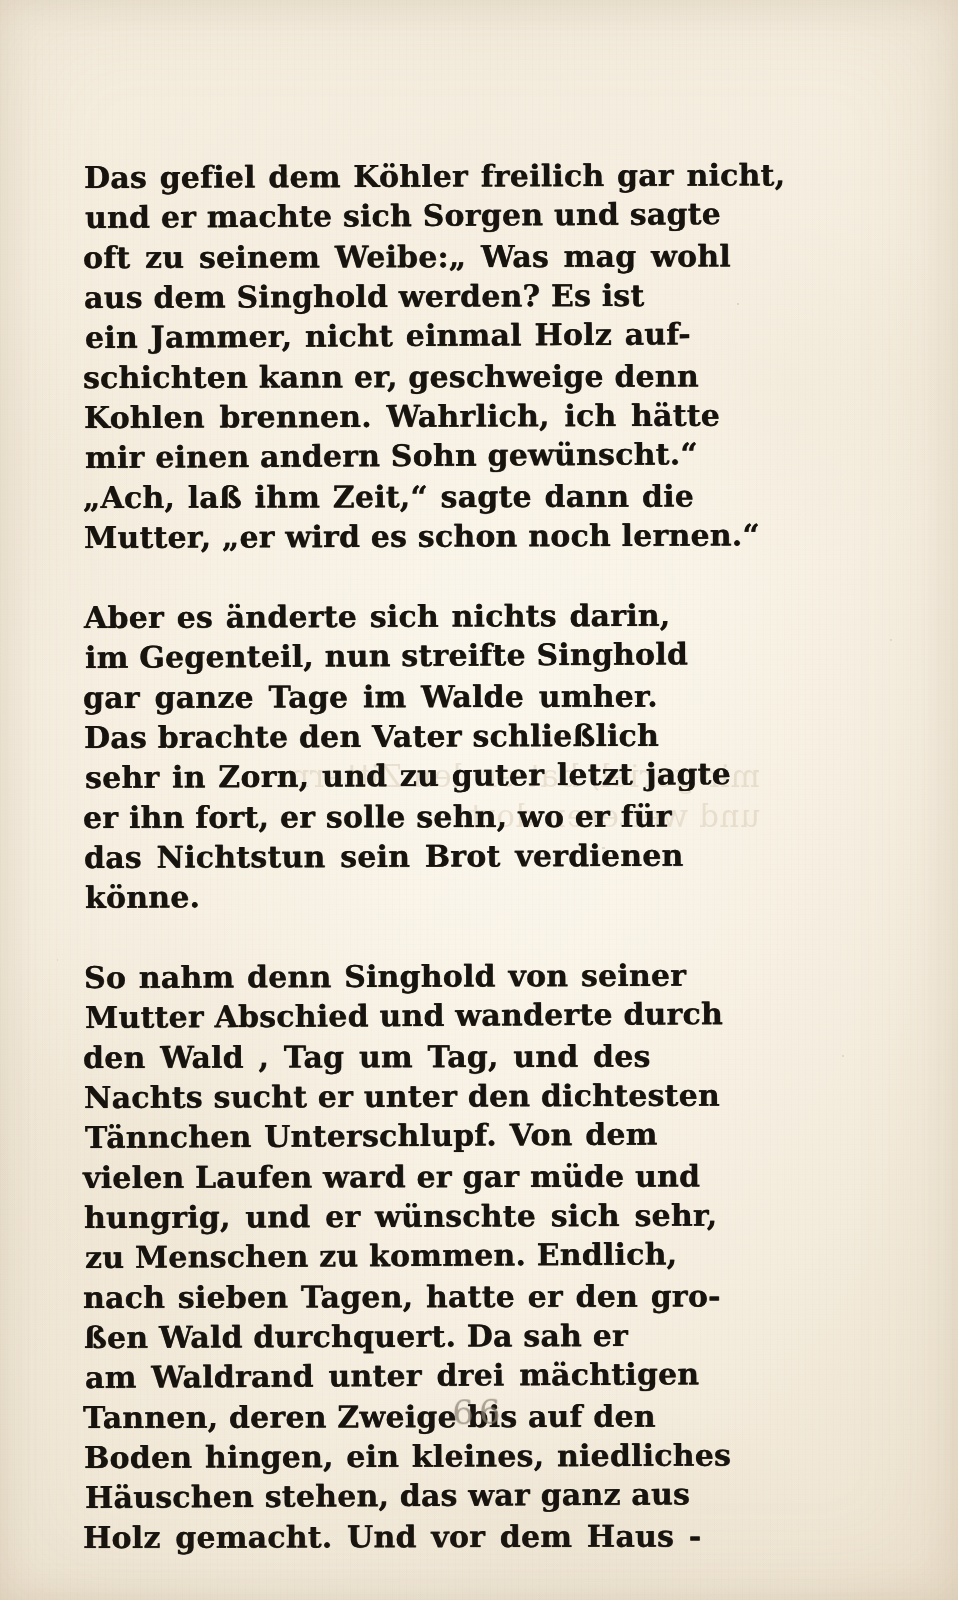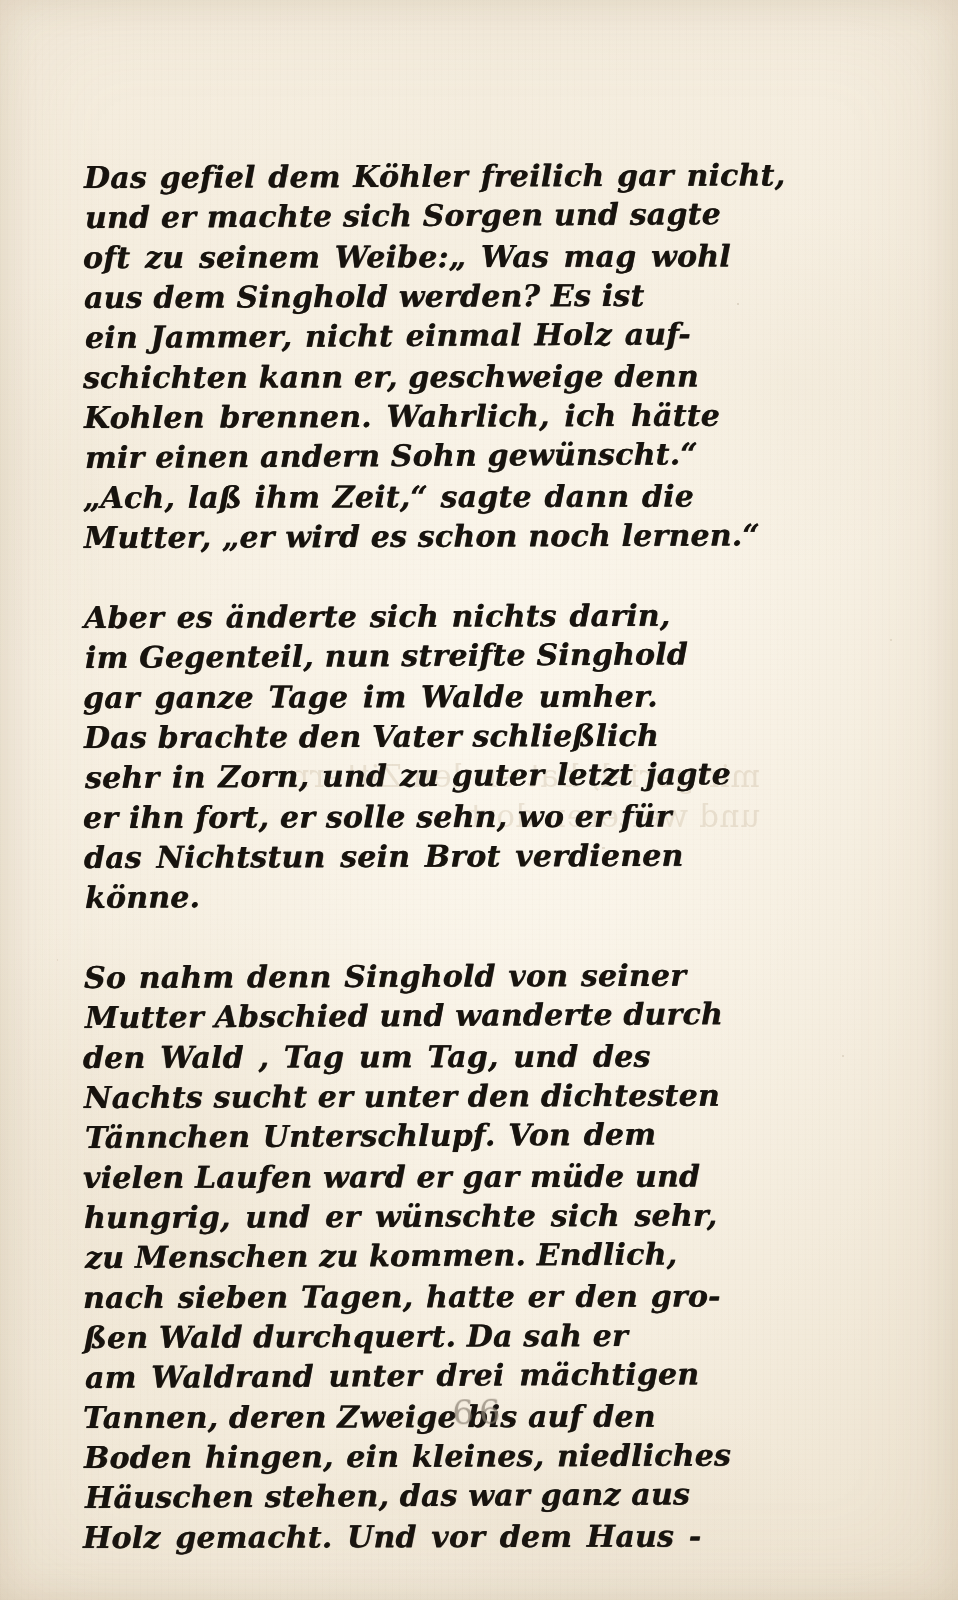--- a/index.html
+++ b/index.html
@@ -93,21 +93,20 @@
   
   #text-block {
     position: absolute;
     left: 84px;
     top: 158px;
     width: 790px;
   }
 
   .paragraph {
     margin: 0 0 40px 0;
-    font-style: italic;
   }
   .paragraph:last-of-type { margin-bottom: 8px; }
 
   .ms-line {
     display: block;
     font-family: "DejaVu Serif", serif;
     font-size: 30px;
     line-height: 40px;
     color: #17130e;
     white-space: pre;

